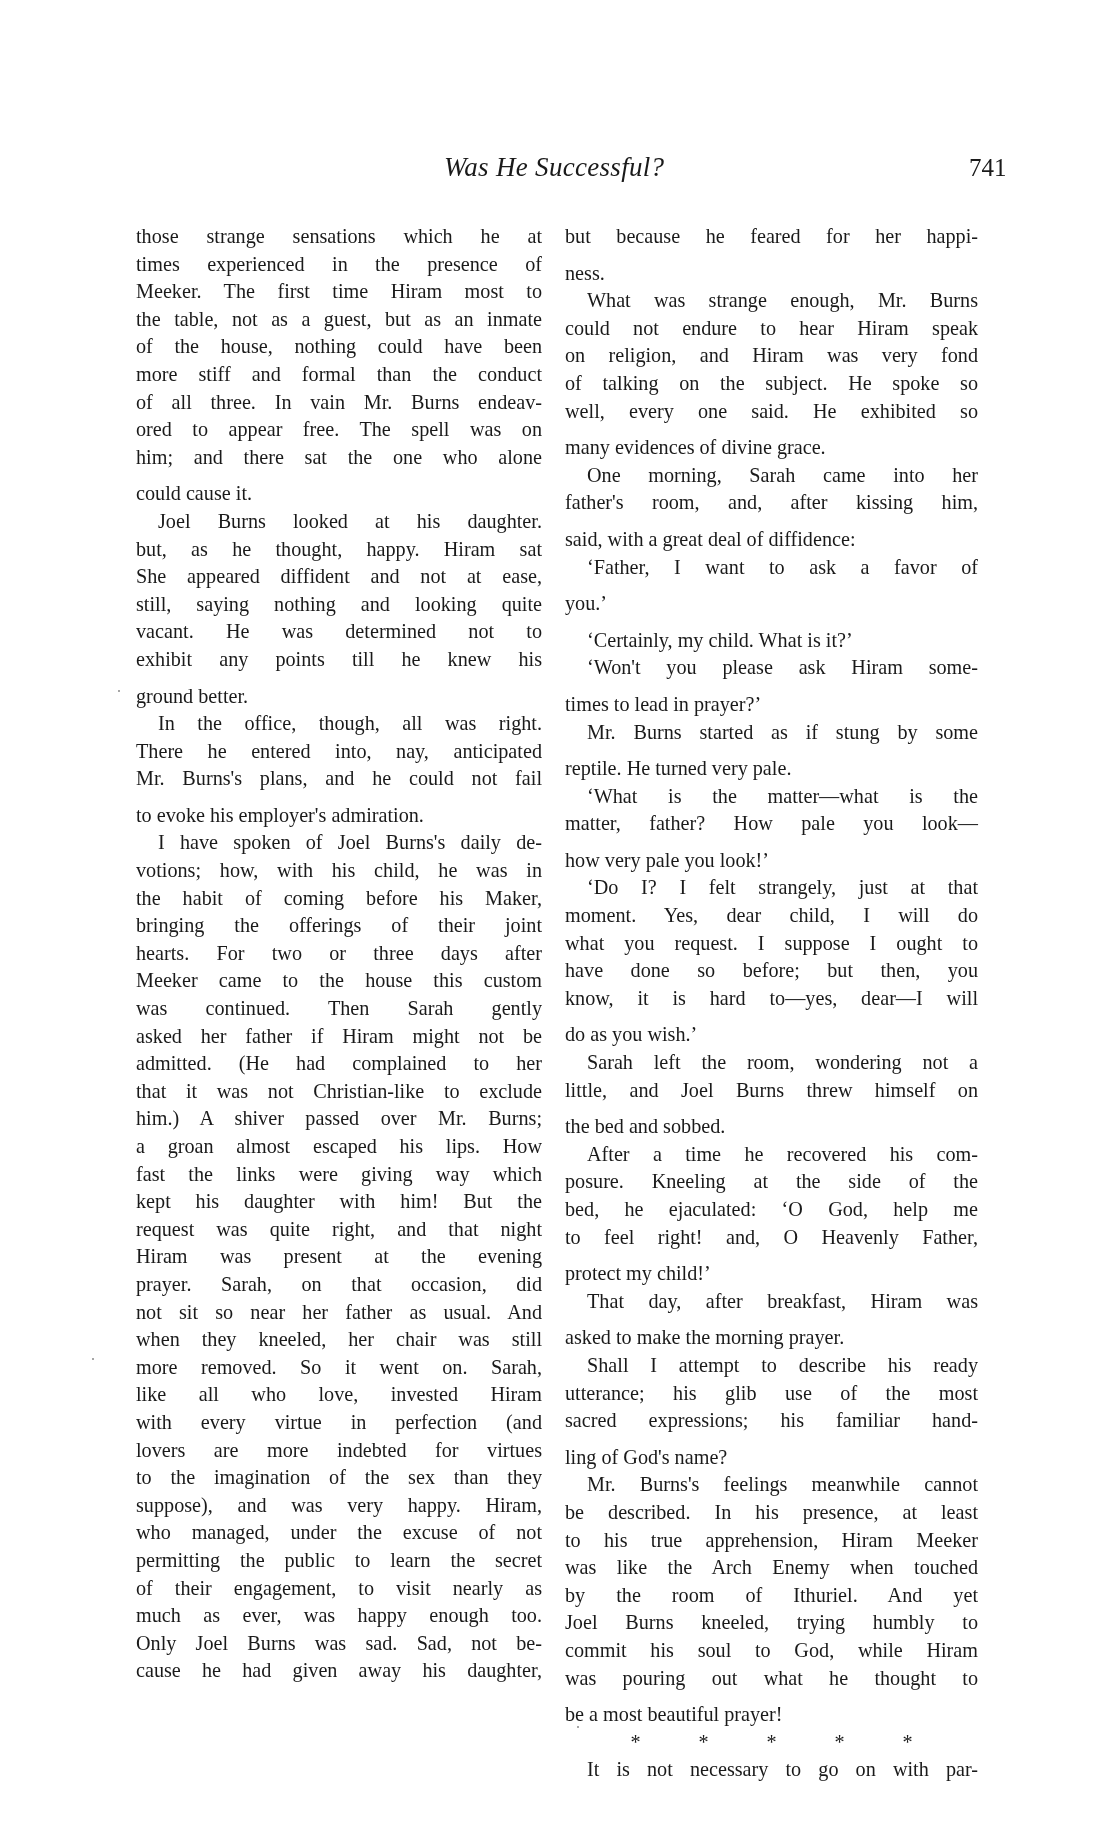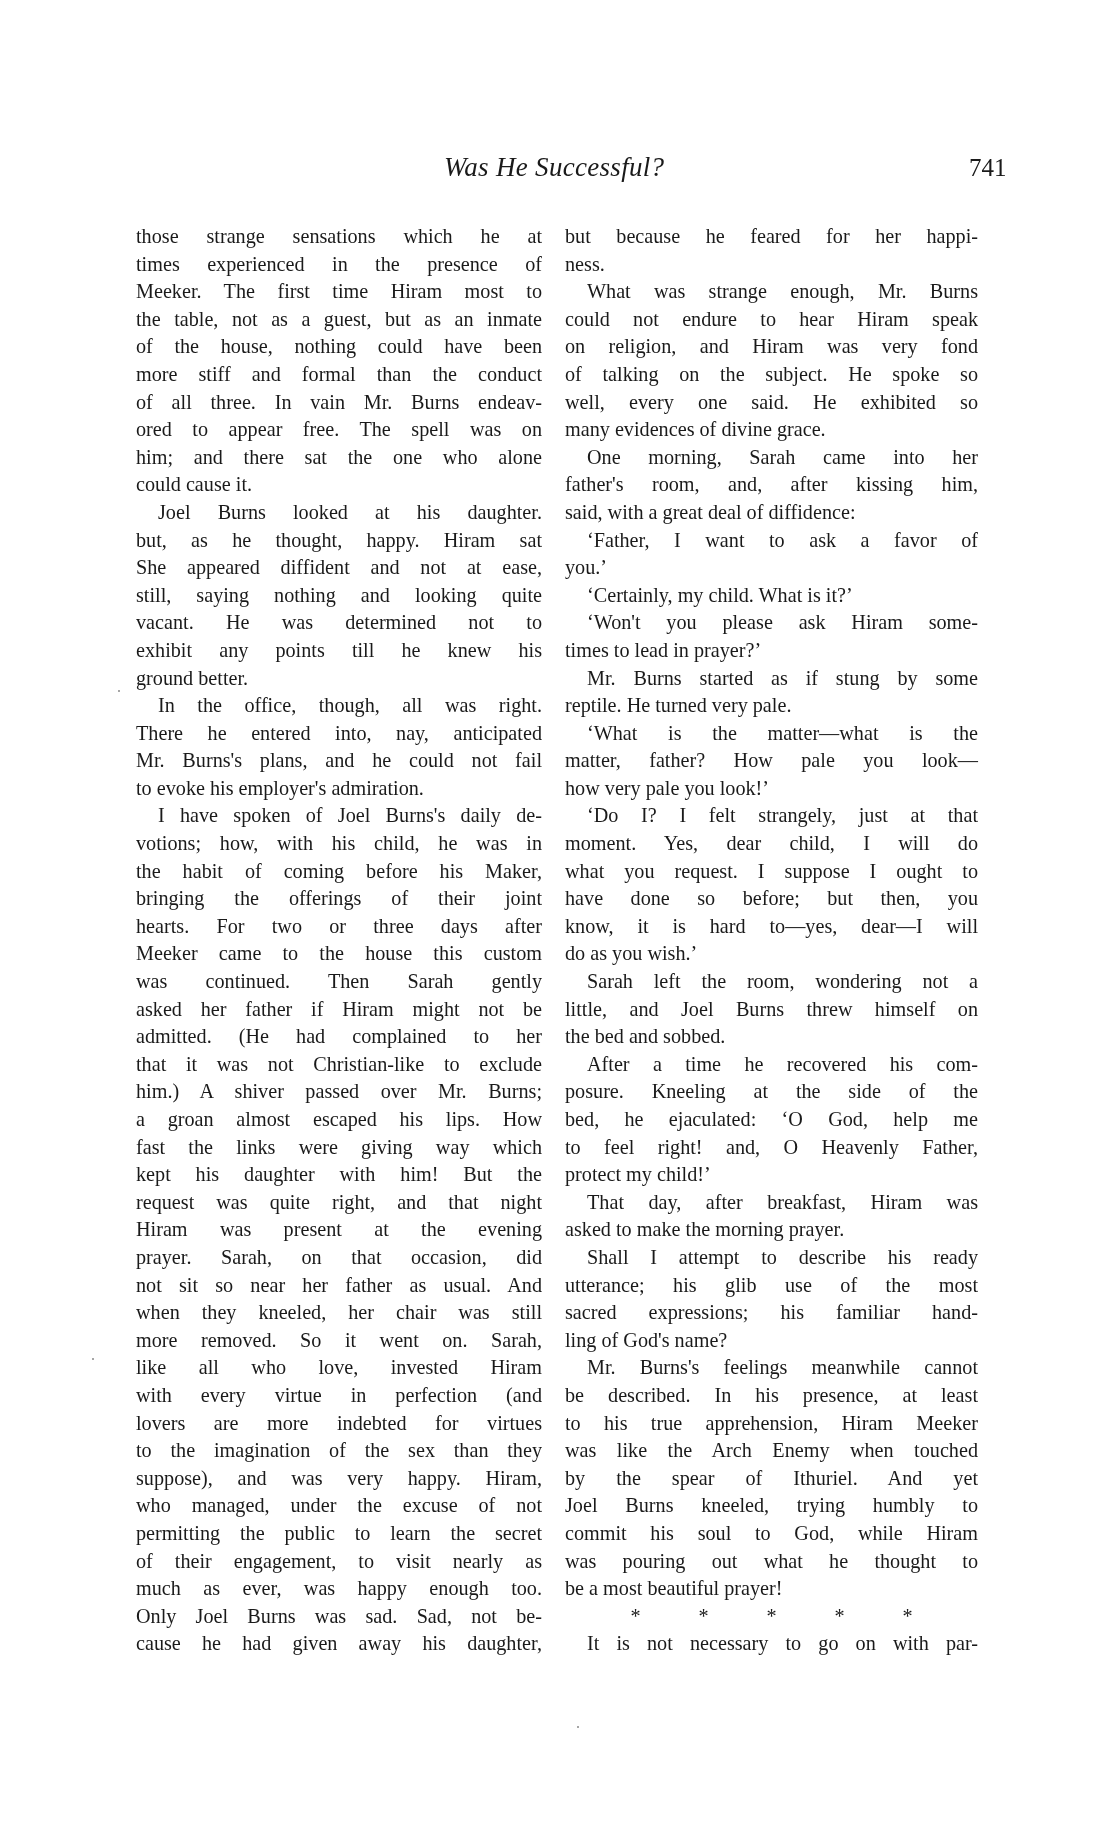--- a/index.html
+++ b/index.html
@@ -4,21 +4,21 @@
 <style>
   html, body { margin: 0; padding: 0; background: #ffffff; }
   body { width: 1120px; height: 1825px; position: relative; overflow: hidden; color: #1a1a1a; font-family: "Liberation Serif", "DejaVu Serif", serif; }
   .running-head { position: absolute; top: 152px; left: 16px; width: 1120px; height: 40px; }
   .running-title { position: absolute; left: 428px; top: 0; font-style: italic; font-size: 27px; letter-spacing: 0.3px; }
   .page-number { position: absolute; left: 916px; top: 2px; font-size: 25px; margin-left: 37px; }
   .column { position: absolute; top: 223px; font-size: 20.2px; line-height: 27.6px; }
   .col-left { left: 136px; width: 406px; }
   .col-right { left: 565px; width: 413px; }
   .line { display: block; height: 27.6px; white-space: nowrap; text-align: justify; text-align-last: justify; }
-  .line.last { text-align-last: left; }
+  .line.last { text-align-last: left; margin-top: 9px; }
   .line.indent { padding-left: 22px; }
   .line.center { text-align: center; text-align-last: center; letter-spacing: 0; }
   .stars span { display: inline-block; width: 68px; text-align: center; }
   .em { }
   .speck { position: absolute; width: 2px; height: 2px; background: #888; border-radius: 1px; }
 </style>
 </head>
 <body>
 
 <div class="running-head">
@@ -119,21 +119,21 @@
     <span class="line indent"><span>That day, after breakfast, Hiram was</span></span>
     <span class="line last"><span>asked to make the morning prayer.</span></span>
     <span class="line indent"><span>Shall I attempt to describe his ready</span></span>
     <span class="line"><span>utterance; his glib use of the most</span></span>
     <span class="line"><span>sacred expressions; his familiar hand-</span></span>
     <span class="line last"><span>ling of God's name?</span></span>
     <span class="line indent"><span>Mr. Burns's feelings meanwhile cannot</span></span>
     <span class="line"><span>be described. In his presence, at least</span></span>
     <span class="line"><span>to his true apprehension, Hiram Meeker</span></span>
     <span class="line"><span>was like the Arch Enemy when touched</span></span>
-    <span class="line"><span>by the spear of Ithuriel. And yet</span></span>
+    <span class="line"><span>by the room of Ithuriel. And yet</span></span>
     <span class="line"><span>Joel Burns kneeled, trying humbly to</span></span>
     <span class="line"><span>commit his soul to God, while Hiram</span></span>
     <span class="line"><span>was pouring out what he thought to</span></span>
     <span class="line last"><span>be a most beautiful prayer!</span></span>
     <span class="line center stars"><span>*</span><span>*</span><span>*</span><span>*</span><span>*</span></span>
     <span class="line indent"><span>It is not necessary to go on with par-</span></span>
   </div>
 
 <div class="speck" style="left:118px; top:690px;"></div>
 <div class="speck" style="left:92px; top:1358px;"></div>

